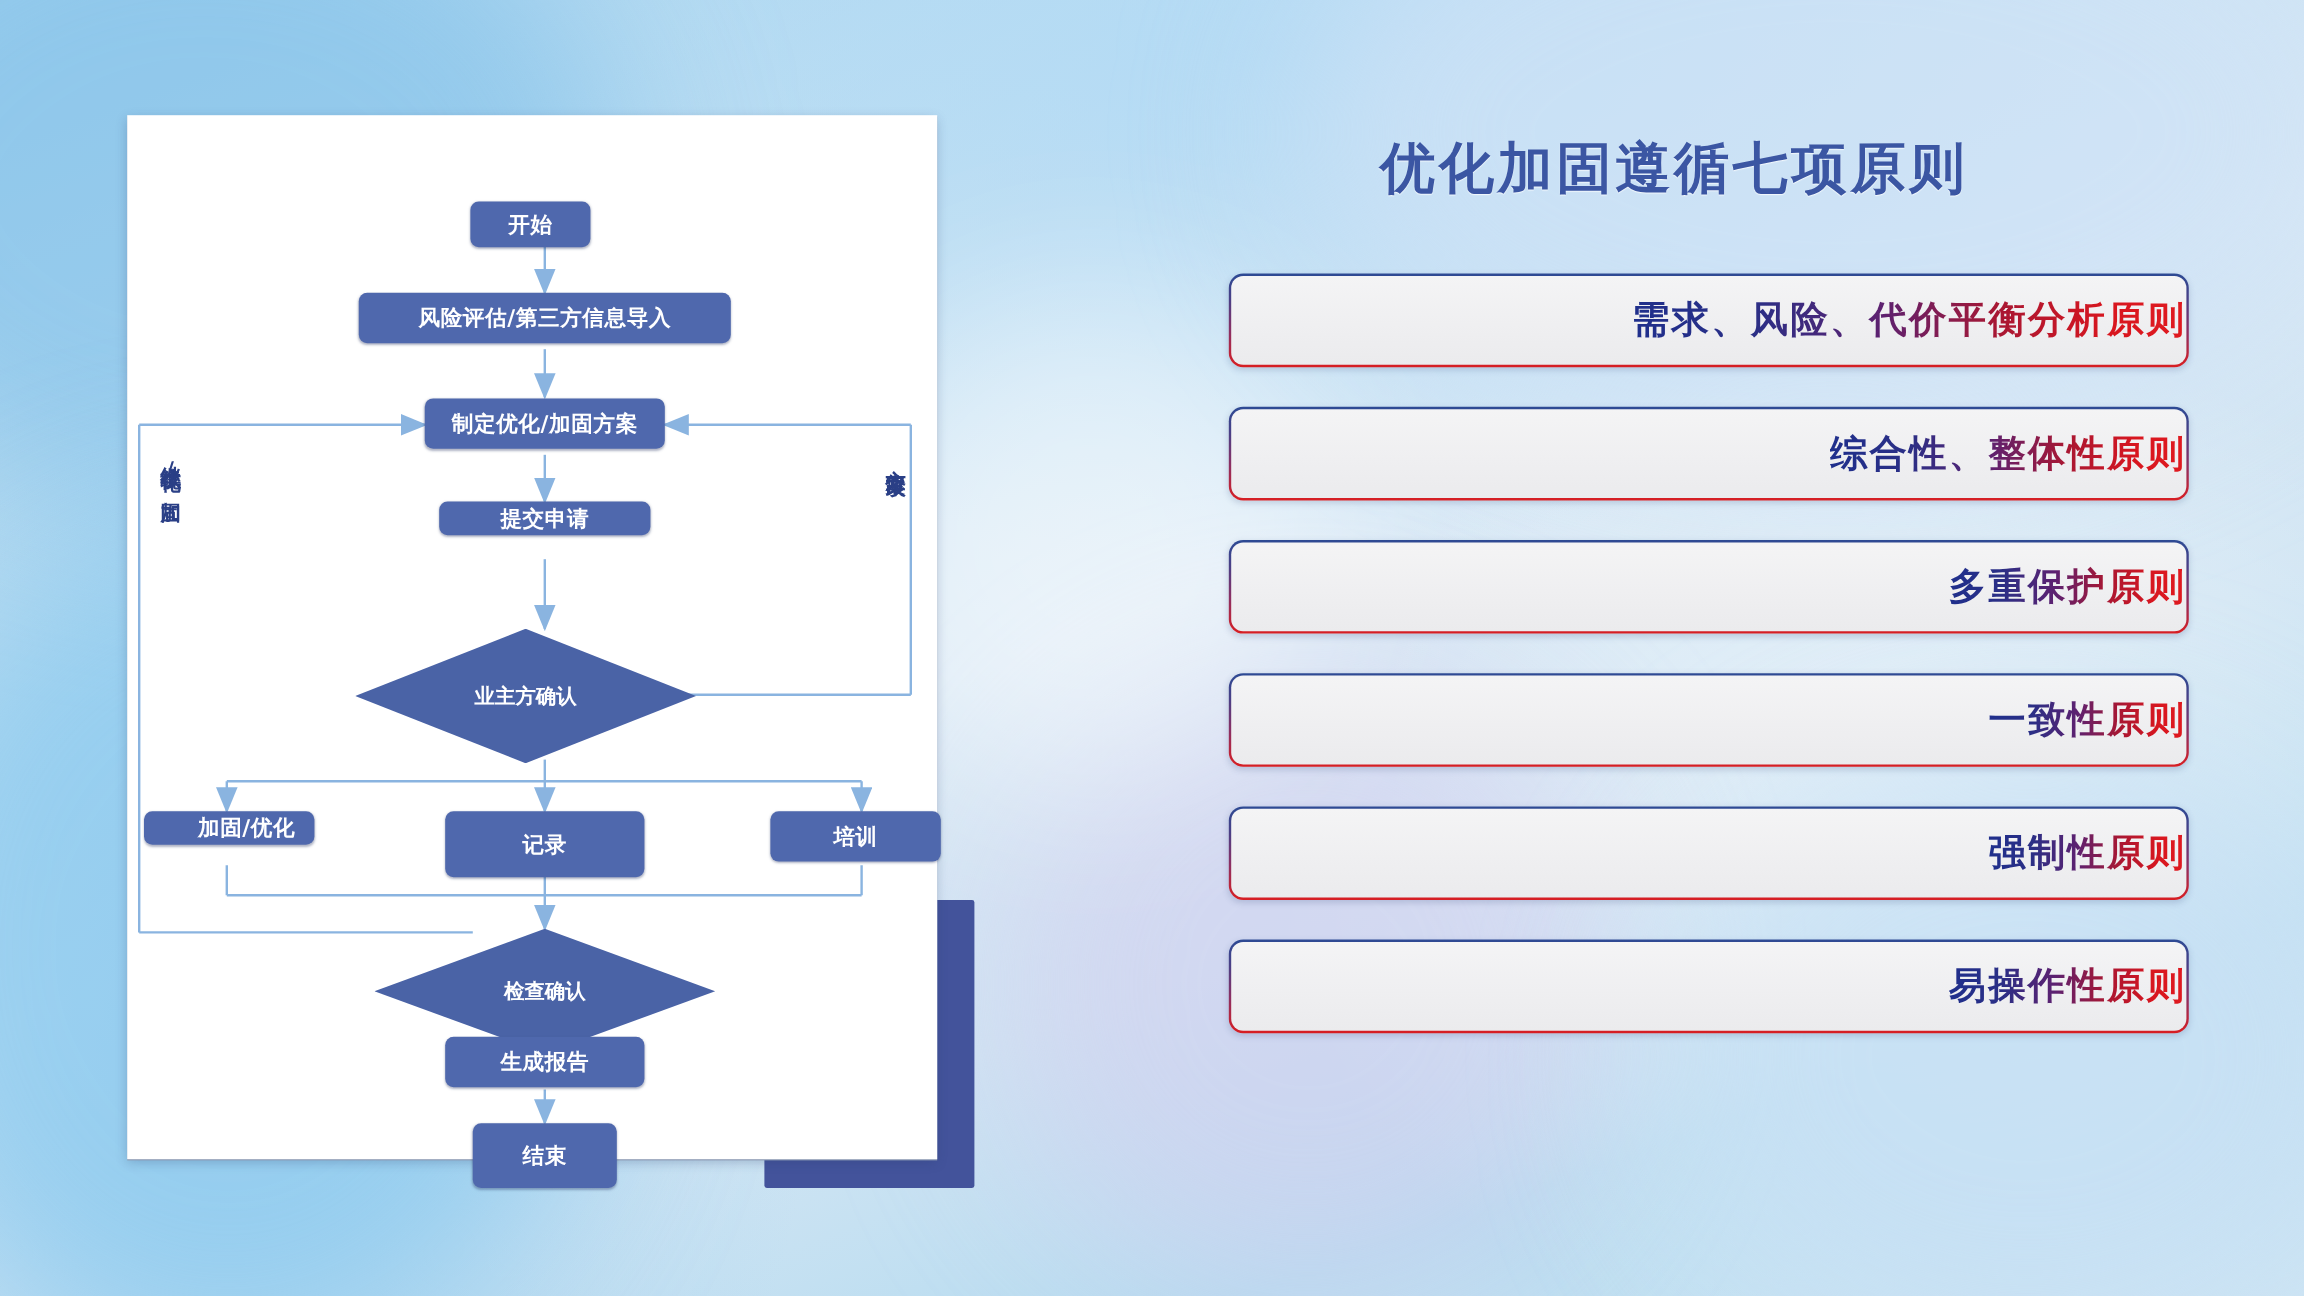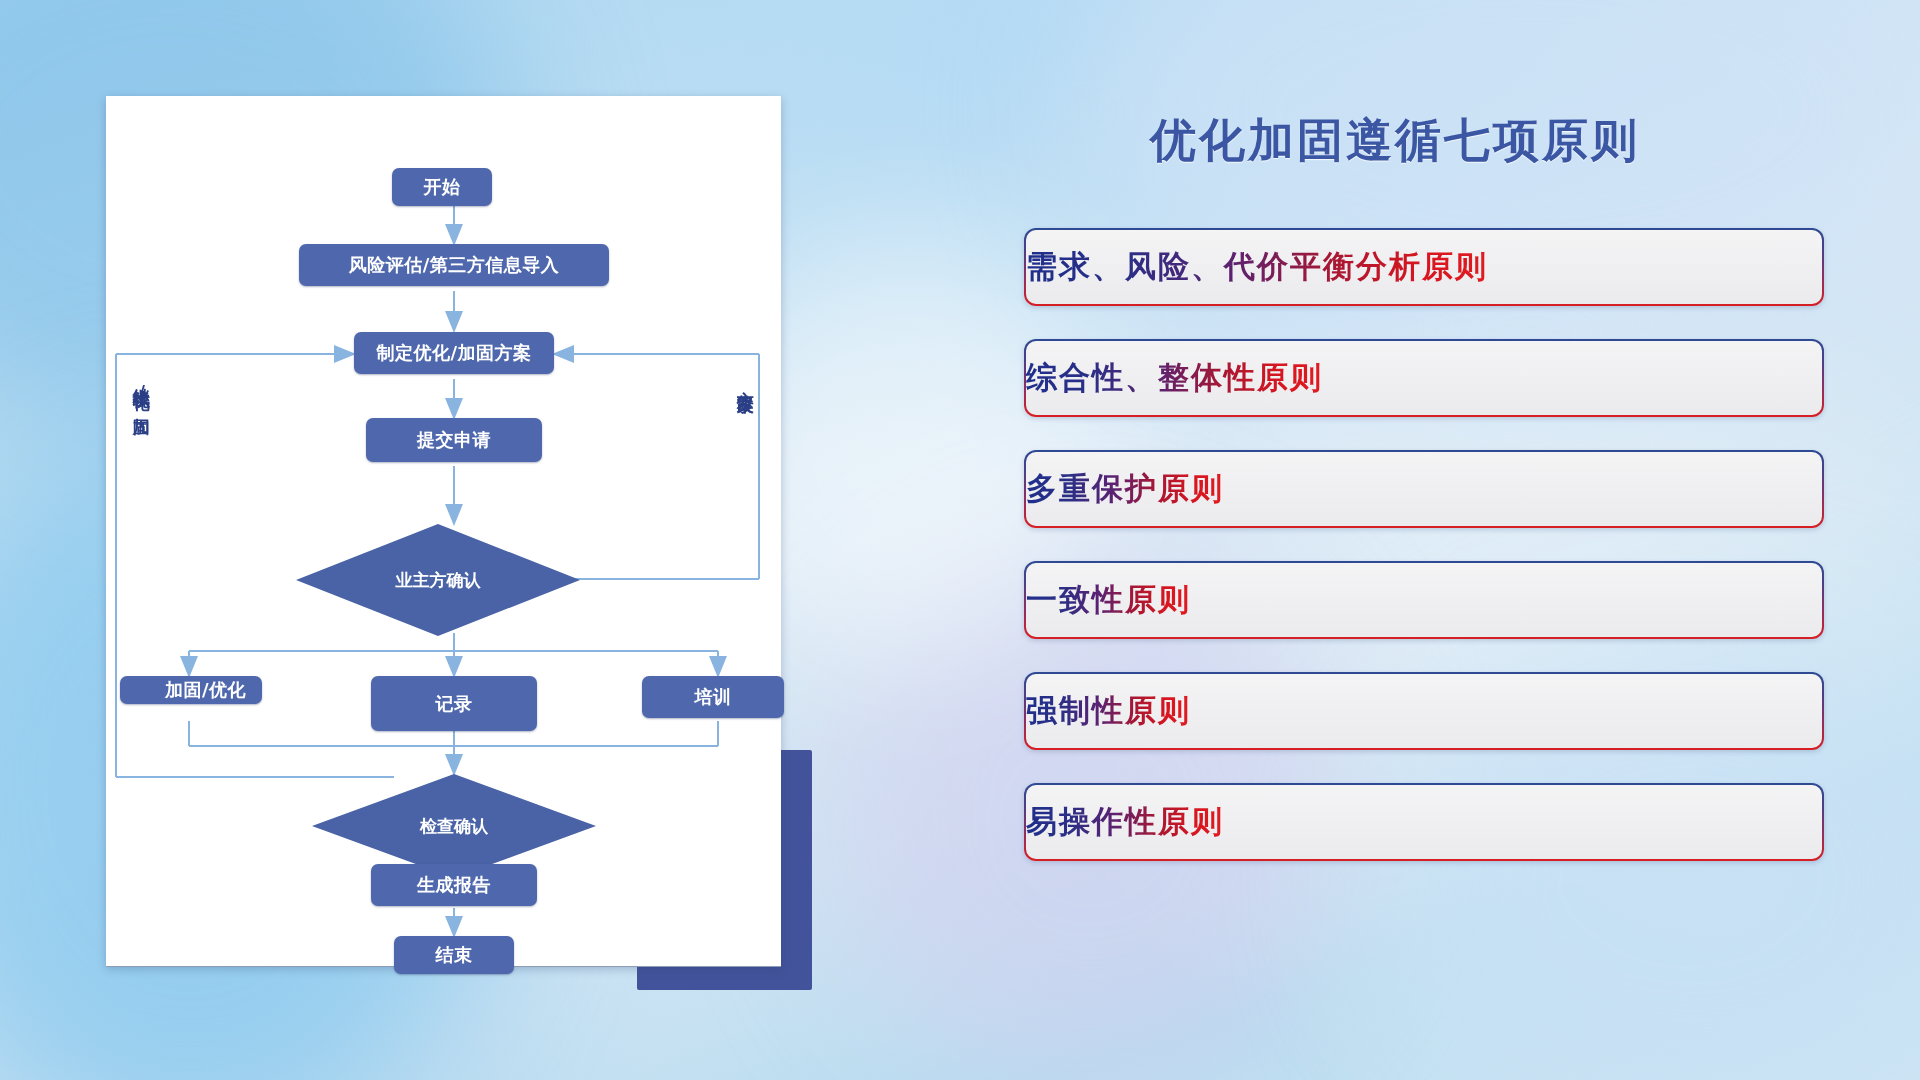--- a/index.html
+++ b/index.html
@@ -84,21 +84,21 @@
     height:78px; margin-bottom:33px;
     border-radius:12px;
     padding:2px;
     background:linear-gradient(180deg,#2d4a94 0%, #4a3f86 28%, #8c2f63 62%, #d81e22 100%);
     box-shadow:0 2px 5px rgba(60,80,130,.22);
   }
   .p-card-inner {
     width:100%; height:100%;
     border-radius:10px;
     background:linear-gradient(180deg,#f4f4f5 0%, #efeff1 55%, #ebebed 100%);
-    display:flex; align-items:center; justify-content:flex-start;
+    display:flex; align-items:center; justify-content:flex-end;
   }
   .p-card-text {
     font-size:31px; font-weight:bold; letter-spacing:2px;
     background:linear-gradient(90deg,#1f2f8c 0%, #2b2f86 22%, #5d2170 45%, #a81733 66%, #d8161f 86%, #e01a20 100%);
     -webkit-background-clip:text; background-clip:text;
     -webkit-text-fill-color:transparent; color:transparent;
   }
 </style>
 </head>
 <body>
@@ -159,41 +159,41 @@
         </g>
       </svg>
     </div>
 
     <div class="node" style="left:286px;top:72px;width:100px;height:38px;">开始</div>
 
     <div class="node" style="left:193px;top:148px;width:310px;height:42px;">风险评估/第三方信息导入</div>
 
     <div class="node" style="left:248px;top:236px;width:200px;height:42px;">制定优化/加固方案</div>
 
-    <div class="node" style="left:260px;top:322px;width:176px;height:44px;">提交申请</div>
+    <div class="node" style="left:260px;top:322px;width:176px;height:28px;">提交申请</div>
 
     <div class="diamond" style="left:190px;top:428px;width:284px;height:112px;">
       <div class="dshape"></div>
       <span>业主方确认</span>
     </div>
 
     <div class="node" style="left:14px;top:580px;width:142px;height:28px;padding-left:29px;">加固/优化</div>
 
     <div class="node" style="left:265px;top:580px;width:166px;height:55px;">记录</div>
 
     <div class="node" style="left:536px;top:580px;width:142px;height:42px;">培训</div>
 
     <div class="diamond" style="left:206px;top:678px;width:284px;height:104px;">
       <div class="dshape"></div>
       <span>检查确认</span>
     </div>
 
     <div class="node" style="left:265px;top:768px;width:166px;height:42px;">生成报告</div>
 
-    <div class="node" style="left:288px;top:840px;width:120px;height:38px;">结束</div>
+    <div class="node" style="left:288px;top:840px;width:120px;height:54px;">结束</div>
 
     <div class="vlabel" style="left:26px;top:278px;height:190px;">继续优化/加固</div>
 
     <div class="vlabel" style="left:630px;top:282px;height:130px;">方案修改</div>
 
   </div>
 </div>
 
 <div id="principles">
 

